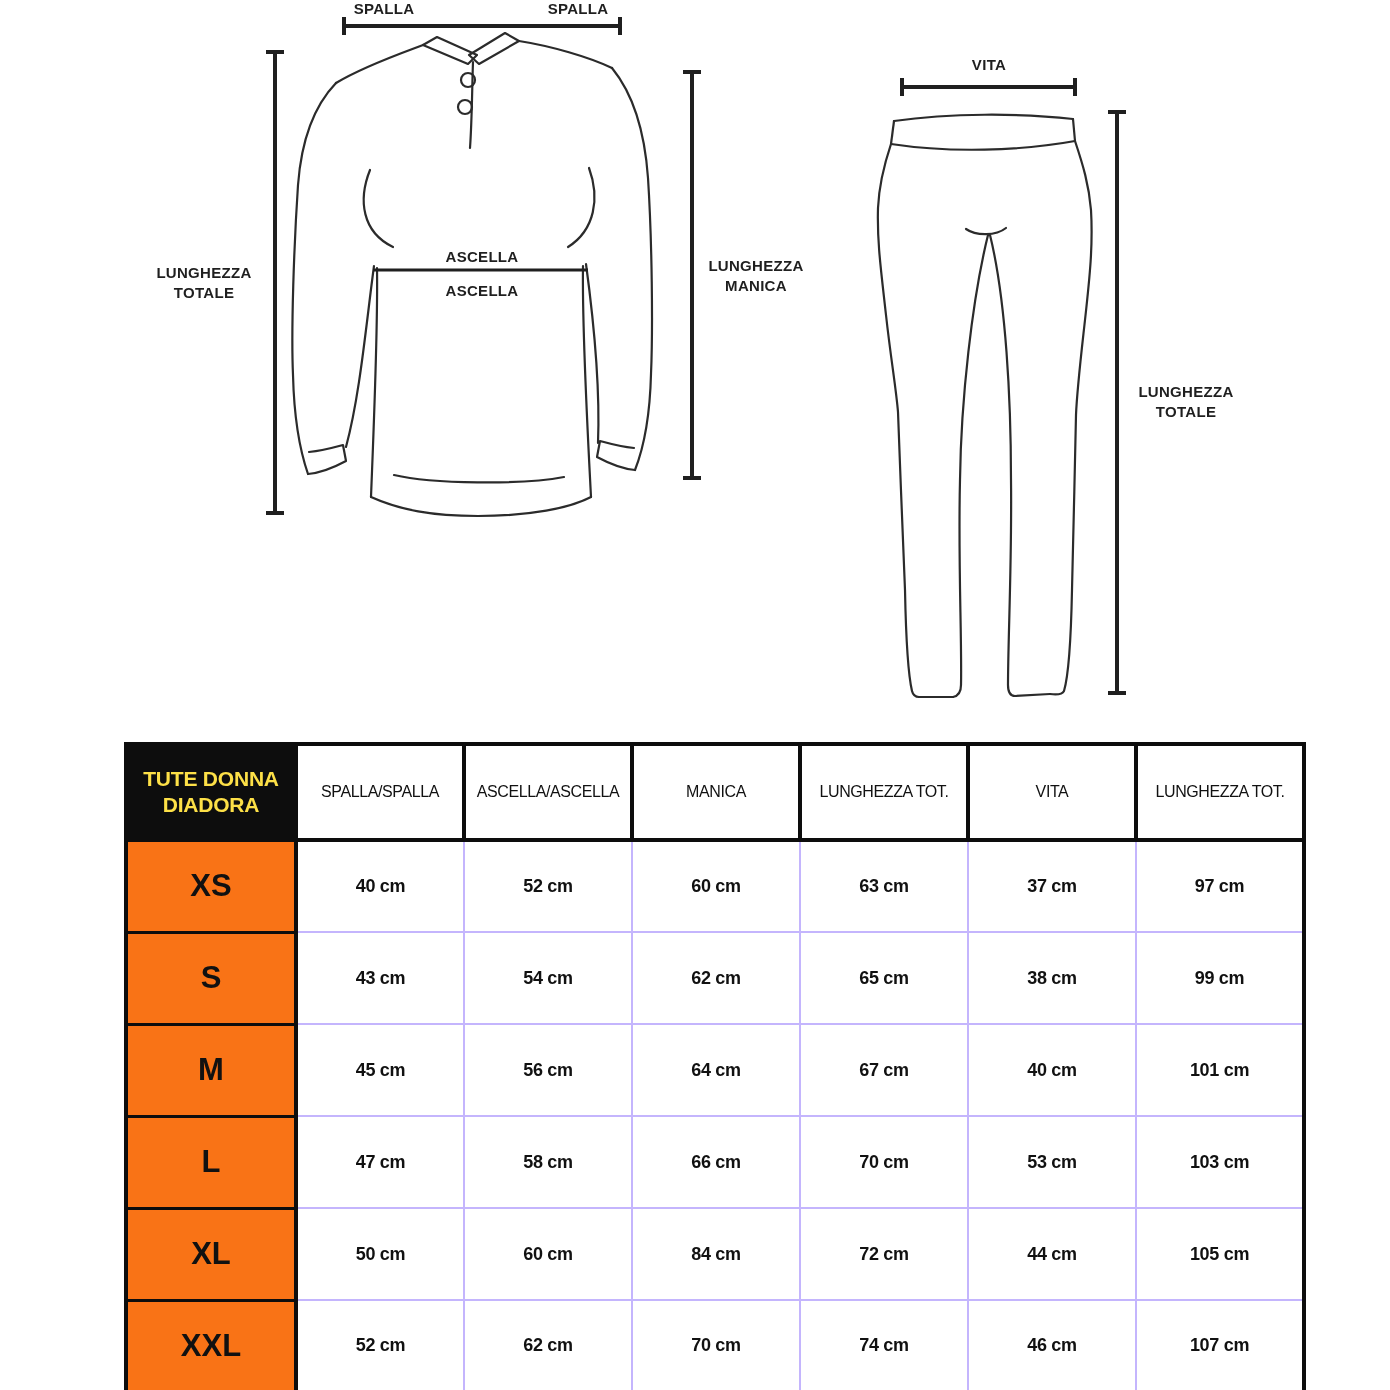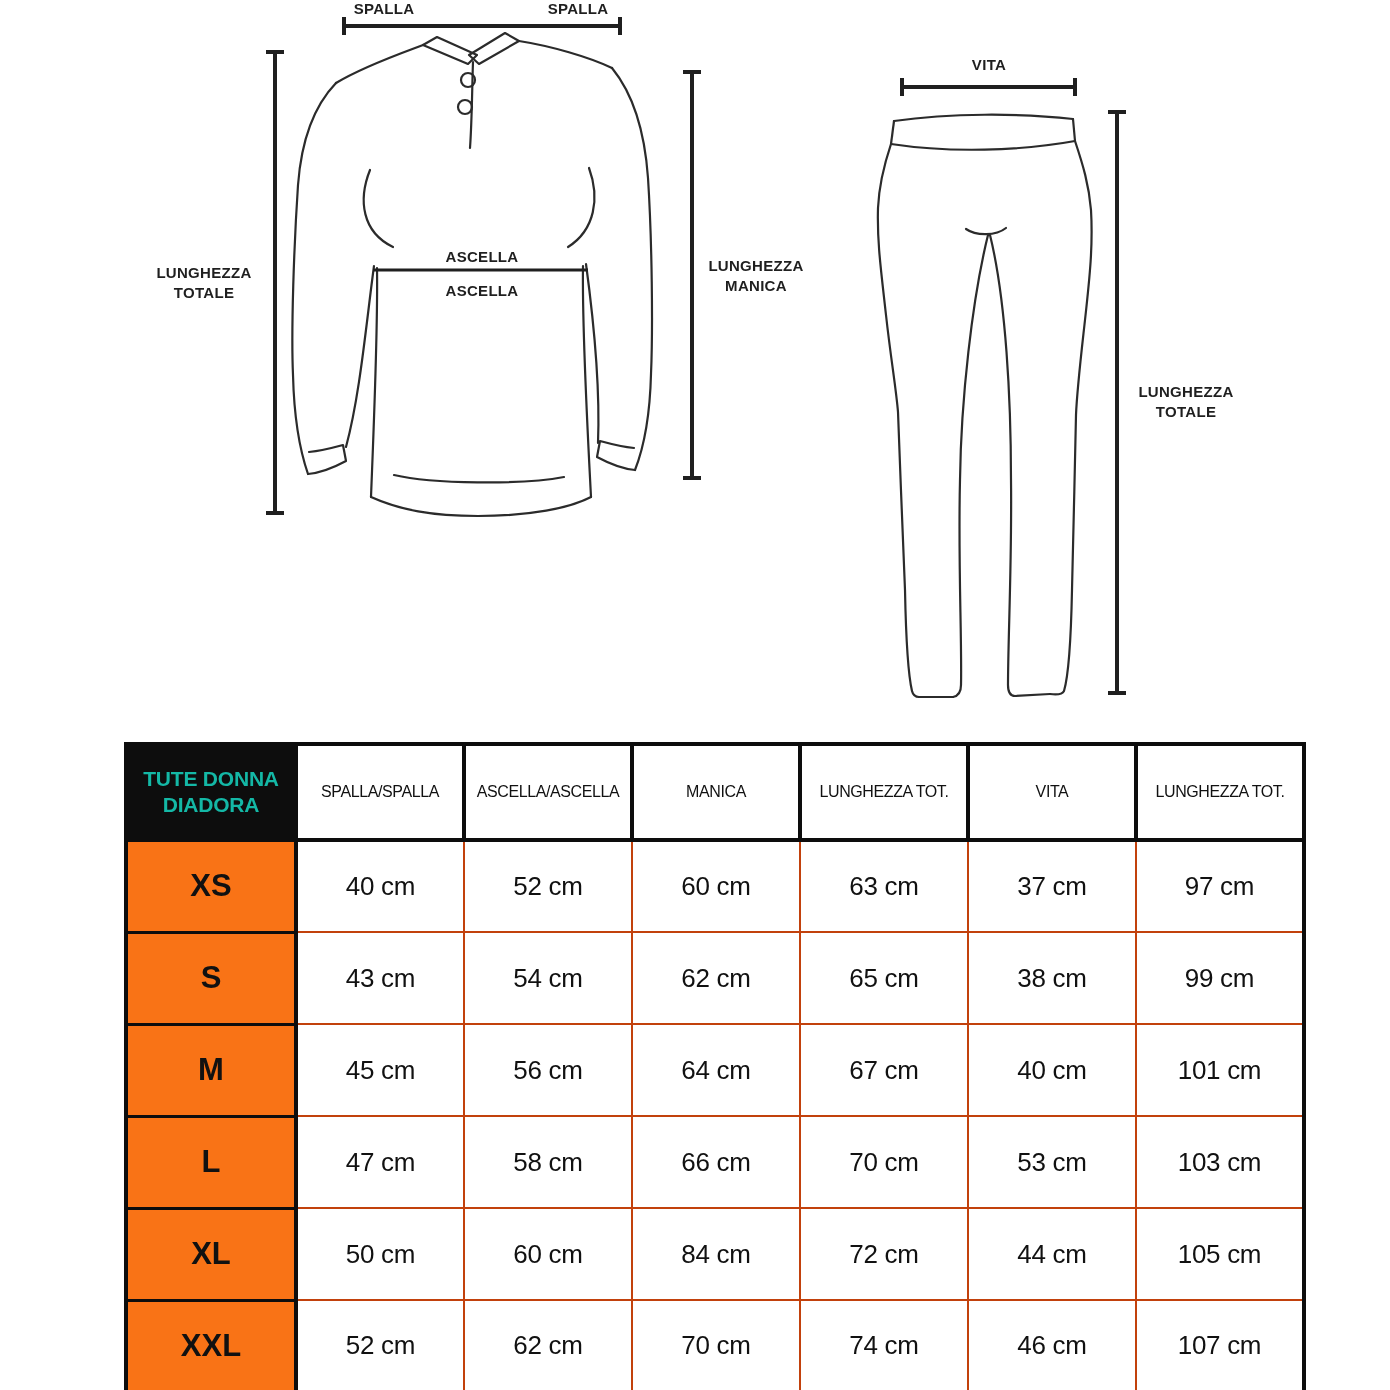--- a/index.html
+++ b/index.html
@@ -11,34 +11,34 @@
   
   table.size-table{
     position:absolute;left:124px;top:742px;
     border-collapse:collapse;table-layout:fixed;
     width:1150px;border:4px solid #0d0d0d;background:#ffffff;
   }
   table.size-table thead tr{height:96px;}
   table.size-table tbody tr{height:92px;}
   th,td{padding:0;text-align:center;vertical-align:middle;overflow:hidden;}
   th.title-cell{
-    width:166px;background:#0d0d0d;color:#14b8a6;
+    width:166px;background:#0d0d0d;color:#fde047;
     border:4px solid #0d0d0d;font-size:21px;line-height:1.25;letter-spacing:-0.2px;
   }
   th.col-header{
     width:164px;border:4px solid #0d0d0d;background:#ffffff;color:#111111;
     font-size:16px;letter-spacing:-0.4px;font-weight:normal;
   }
   th.size-cell{
     border:3px solid #0d0d0d;border-right-width:4px;background:#f97316;color:#111111;
     font-size:31px;font-weight:bold;
   }
   td.val-cell{
-    border:2px solid #c2410c;color:#111111;
-    font-size:26px;font-weight:normal;letter-spacing:-0.3px;
+    border:2px solid #c4b5fd;color:#111111;
+    font-size:18px;font-weight:bold;letter-spacing:-0.3px;
   }
 </style>
 </head>
 <body>
 
 <div class="canvas">
 
   <svg style="left:120px;top:0px" width="700" height="565" viewBox="120 0 700 565">
     <g stroke="#2b2b2b" stroke-width="2.2" fill="none" stroke-linecap="round" stroke-linejoin="round">
 

